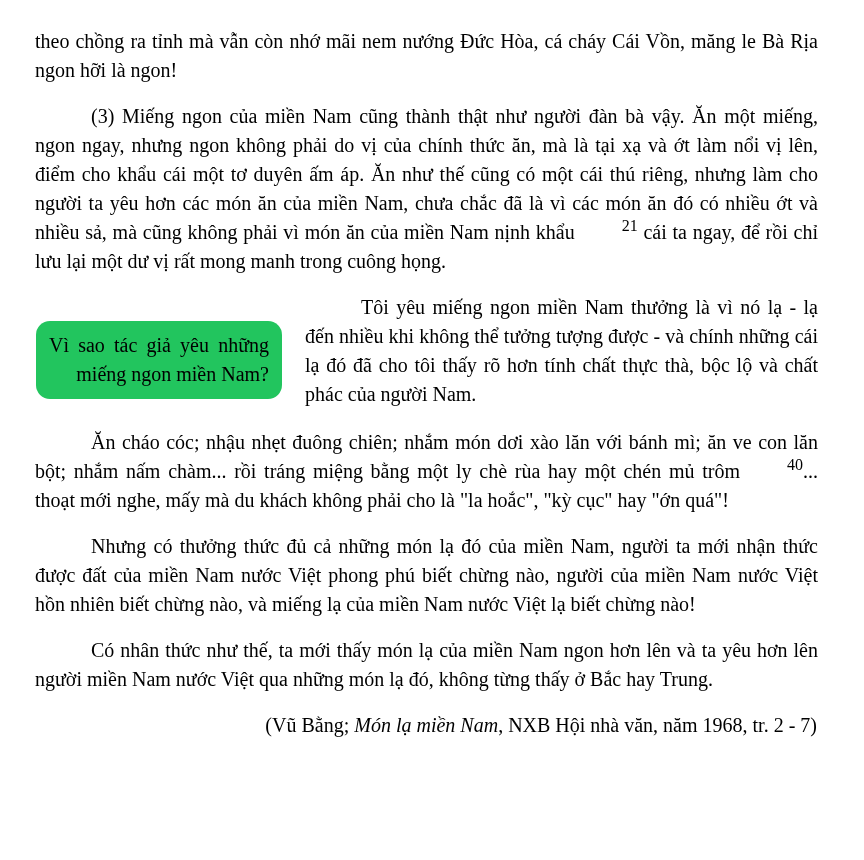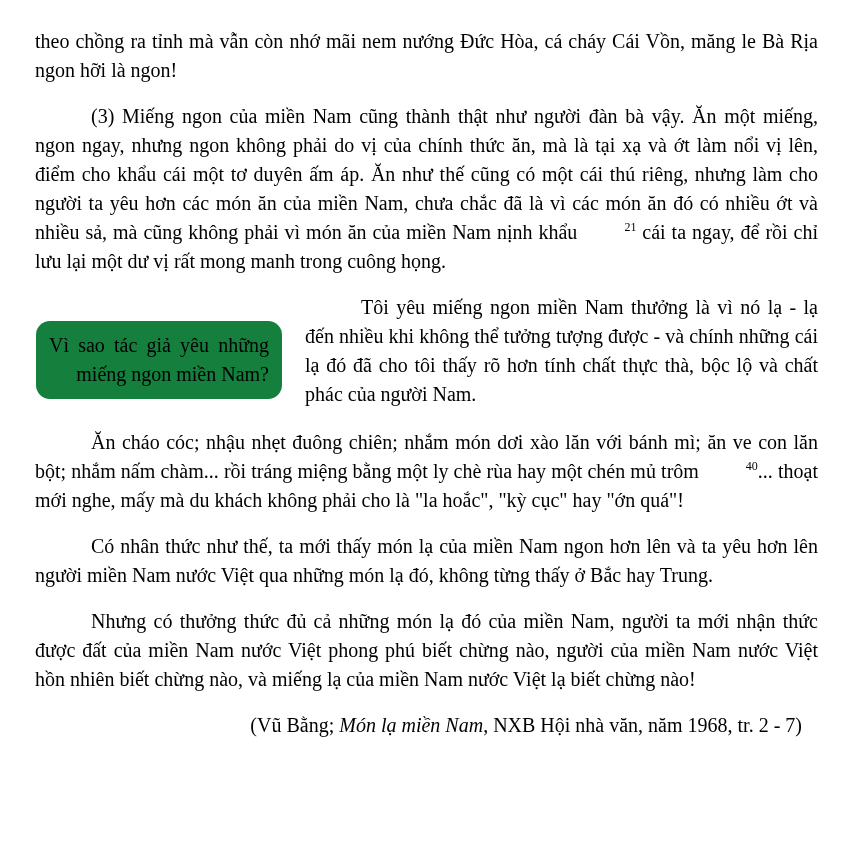--- a/index.html
+++ b/index.html
@@ -20,21 +20,21 @@
     line-height: 29px;
     text-align: justify;
   }
   .para {
     margin: 0 0 17px 0;
   }
   .indent {
     text-indent: 56px;
   }
   sup {
-    font-size: 12px;
+    font-size: 16px;
     line-height: 0;
     vertical-align: super;
     margin-left: 47px;
   }
   .wrap-block {
     margin: 0 0 17px 0;
   }
   .wrap-block::after {
     content: "";
     display: block;
@@ -42,34 +42,34 @@
   }
   .wrap-block .para {
     margin: 0;
   }
   .callout {
     float: left;
     width: 220px;
     padding: 10px 13px;
     margin: 28px 23px 12px 1px;
     border-radius: 14px;
-    background: #15803d;
+    background: #22c55e;
     text-indent: 0;
     text-align: left;
   }
   .callout .line {
     display: block;
     text-align: right;
   }
   .callout .line.j {
     text-align: justify;
     text-align-last: justify;
   }
   .citation {
-    margin: 16px;
+    margin: 1px;
     text-align: right;
   }
   .citation i {
     font-style: italic;
   }
 </style>
 </head>
 <body>
 
 <div class="page">
@@ -81,19 +81,19 @@
   <div class="wrap-block">
     <div class="callout">
         <span class="line j">Vì sao tác giả yêu những</span>
         <span class="line">miếng ngon miền Nam?</span>
       </div>
     <p class="para indent"><span>Tôi yêu miếng ngon miền Nam thưởng là vì nó lạ - lạ đến nhiều khi không thể tưởng tượng được - và chính những cái lạ đó đã cho tôi thấy rõ hơn tính chất thực thà, bộc lộ và chất phác của người Nam.</span></p>
   </div>
 
   <p class="para indent"><span>Ăn cháo cóc; nhậu nhẹt đuông chiên; nhắm món dơi xào lăn với bánh mì; ăn ve con lăn bột; nhắm nấm chàm... rồi tráng miệng bằng một ly chè rùa hay một chén mủ trôm</span><sup>40</sup><span>... thoạt mới nghe, mấy mà du khách không phải cho là "la hoắc", "kỳ cục" hay "ớn quá"!</span></p>
 
+  <p class="para indent"><span>Nhưng có thưởng thức đủ cả những món lạ đó của miền Nam, người ta mới nhận thức được đất của miền Nam nước Việt phong phú biết chừng nào, người của miền Nam nước Việt hồn nhiên biết chừng nào, và miếng lạ của miền Nam nước Việt lạ biết chừng nào!</span></p>
+
   <p class="para indent"><span>Có nhân thức như thế, ta mới thấy món lạ của miền Nam ngon hơn lên và ta yêu hơn lên người miền Nam nước Việt qua những món lạ đó, không từng thấy ở Bắc hay Trung.</span></p>
-
-  <p class="para indent"><span>Nhưng có thưởng thức đủ cả những món lạ đó của miền Nam, người ta mới nhận thức được đất của miền Nam nước Việt phong phú biết chừng nào, người của miền Nam nước Việt hồn nhiên biết chừng nào, và miếng lạ của miền Nam nước Việt lạ biết chừng nào!</span></p>
 
   <p class="citation"><span>(Vũ Bằng; </span><i>Món lạ miền Nam</i><span>, NXB Hội nhà văn, năm 1968, tr. 2 - 7)</span></p>
 
 </div>
 
 </body></html>

